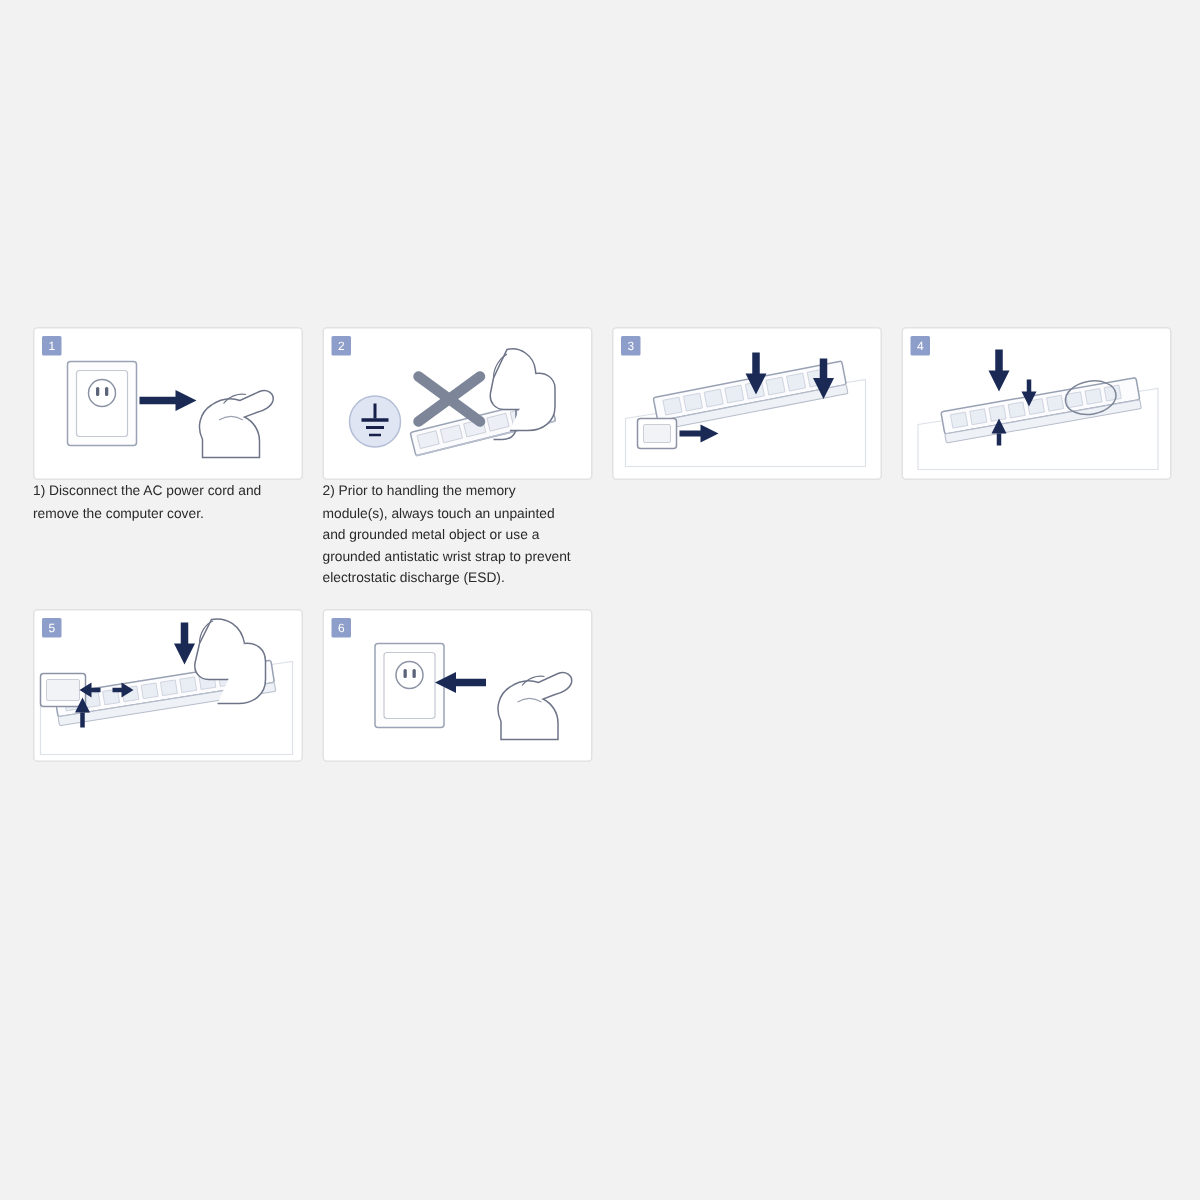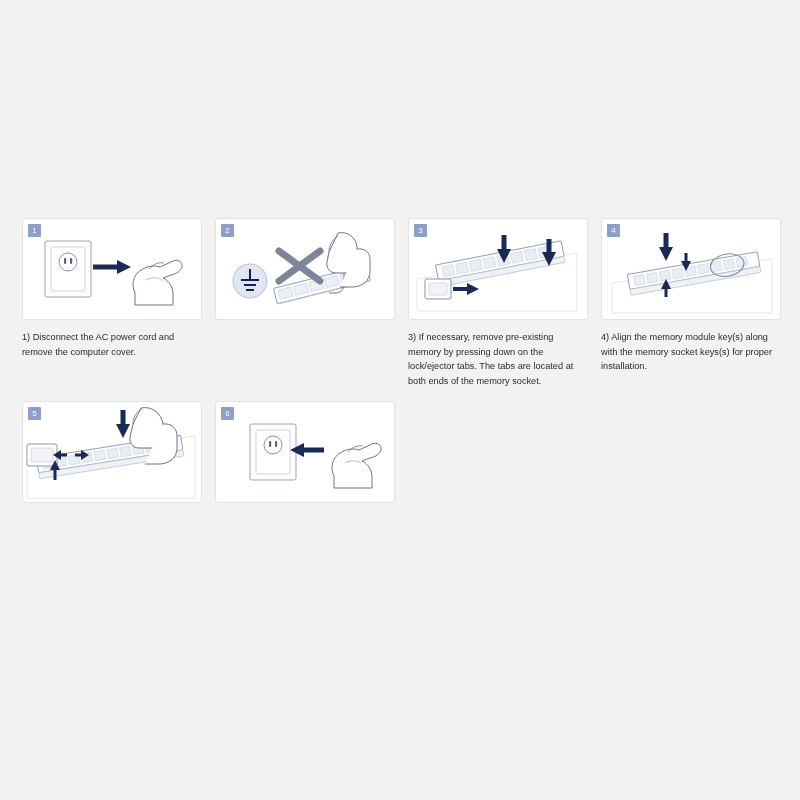--- a/index.html
+++ b/index.html
@@ -51,21 +51,20 @@
     width: 13px;
     height: 13px;
     background: #8e9ecb;
     color: #ffffff;
     font-size: 8px;
     line-height: 13px;
     text-align: center;
     border-radius: 1px;
   }
   .caption {
-    margin-top: 10px;
     font-size: 9.2px;
     line-height: 14.5px;
     color: #2a2a2a;
     width: 172px;
   }
   .row2 {
     margin-top: 13px;
   }
   svg {
     display: block;
@@ -123,20 +122,21 @@
             </g>
             <path d="M63 32 L104 62" stroke="#7d8598" stroke-width="7" stroke-linecap="round"></path>
             <path d="M104 32 L63 62" stroke="#7d8598" stroke-width="7" stroke-linecap="round"></path>
             <path d="M122 14 C131 12 140 18 141 28 L142 44 C142 50 138 54 132 54 L120 54 C114 54 110 49 111 43 L113 33 Z" fill="#ffffff" stroke="#6d7488" stroke-width="1"></path>
             <path d="M113 33 C113 26 117 20 122 17" stroke="#6d7488" stroke-width="0.8" fill="none"></path>
             <path d="M128 54 L128 66 C128 71 124 74 119 74 L113 74" stroke="#6d7488" stroke-width="1" fill="none"></path>
             <path d="M141 30 C148 29 154 33 154 40 L154 52 C154 62 146 68 136 68 L124 68" fill="#ffffff" stroke="#6d7488" stroke-width="1"></path>
           </svg>
           <div class="badge">2</div>
         </div>
+        <div class="caption">2) Prior to handling the memory module(s), always touch an unpainted and grounded metal object or use a grounded antistatic wrist strap to prevent electrostatic discharge (ESD).</div>
       </div>
 
       <div class="step">
         <div class="illus">
           <svg width="178" height="100" viewBox="0 0 178 100">
             <path d="M8 92 L168 92 L168 34 L8 60 Z" fill="#ffffff" stroke="#dde1e8" stroke-width="0.8"></path>
             <g transform="rotate(-11 90 48)">
               <rect x="28" y="34" width="128" height="16" rx="1.5" fill="#fcfcfe" stroke="#98a1b3" stroke-width="1"></rect>
               <rect x="28" y="50" width="128" height="6" rx="1" fill="#eef1f6" stroke="#b6bdcb" stroke-width="0.7"></rect>
               <g fill="#e9edf4" stroke="#c6ccd8" stroke-width="0.5">
@@ -154,21 +154,20 @@
             <path d="M88 30 L95 44 L102 30 Z" fill="#1b2a55"></path>
             <path d="M140 20 L140 36" stroke="#1b2a55" stroke-width="5"></path>
             <path d="M133 33 L140 47 L147 33 Z" fill="#1b2a55"></path>
             <rect x="16" y="60" width="26" height="20" rx="2" fill="#ffffff" stroke="#8b93a5" stroke-width="1"></rect>
             <rect x="20" y="64" width="18" height="12" rx="1" fill="#f1f3f7" stroke="#c3c8d2" stroke-width="0.6"></rect>
             <path d="M44 70 L60 70" stroke="#1b2a55" stroke-width="4"></path>
             <path d="M58 64 L70 70 L58 76 Z" fill="#1b2a55"></path>
           </svg>
           <div class="badge">3</div>
         </div>
-        <div class="caption">3) If necessary, remove pre-existing memory by pressing down on the lock/ejector tabs. The tabs are located at both ends of the memory socket.</div>
       </div>
 
       <div class="step">
         <div class="illus">
           <svg width="178" height="100" viewBox="0 0 178 100">
             <path d="M10 94 L170 94 L170 40 L10 64 Z" fill="#ffffff" stroke="#dde1e8" stroke-width="0.8"></path>
             <g transform="rotate(-10 92 54)">
               <rect x="26" y="44" width="132" height="15" rx="1.5" fill="#fcfcfe" stroke="#98a1b3" stroke-width="1"></rect>
               <rect x="26" y="59" width="132" height="6" rx="1" fill="#eef1f6" stroke="#b6bdcb" stroke-width="0.7"></rect>
               <g fill="#e9edf4" stroke="#c6ccd8" stroke-width="0.5">
@@ -186,21 +185,20 @@
             </g>
             <path d="M64 14 L64 32" stroke="#1b2a55" stroke-width="5"></path>
             <path d="M57 28 L64 42 L71 28 Z" fill="#1b2a55"></path>
             <path d="M84 34 L84 44" stroke="#1b2a55" stroke-width="3"></path>
             <path d="M79 42 L84 52 L89 42 Z" fill="#1b2a55"></path>
             <path d="M64 78 L64 70" stroke="#1b2a55" stroke-width="3"></path>
             <path d="M59 70 L64 60 L69 70 Z" fill="#1b2a55"></path>
           </svg>
           <div class="badge">4</div>
         </div>
-        <div class="caption">4) Align the memory module key(s) along with the memory socket keys(s) for proper installation.</div>
       </div>
 
     </div>
 
     <div class="row row2">
 
       <div class="step">
         <div class="illus">
           <svg width="178" height="100" viewBox="0 0 178 100">
             <path d="M4 96 L172 96 L172 34 L4 58 Z" fill="#ffffff" stroke="#dde1e8" stroke-width="0.8"></path>

